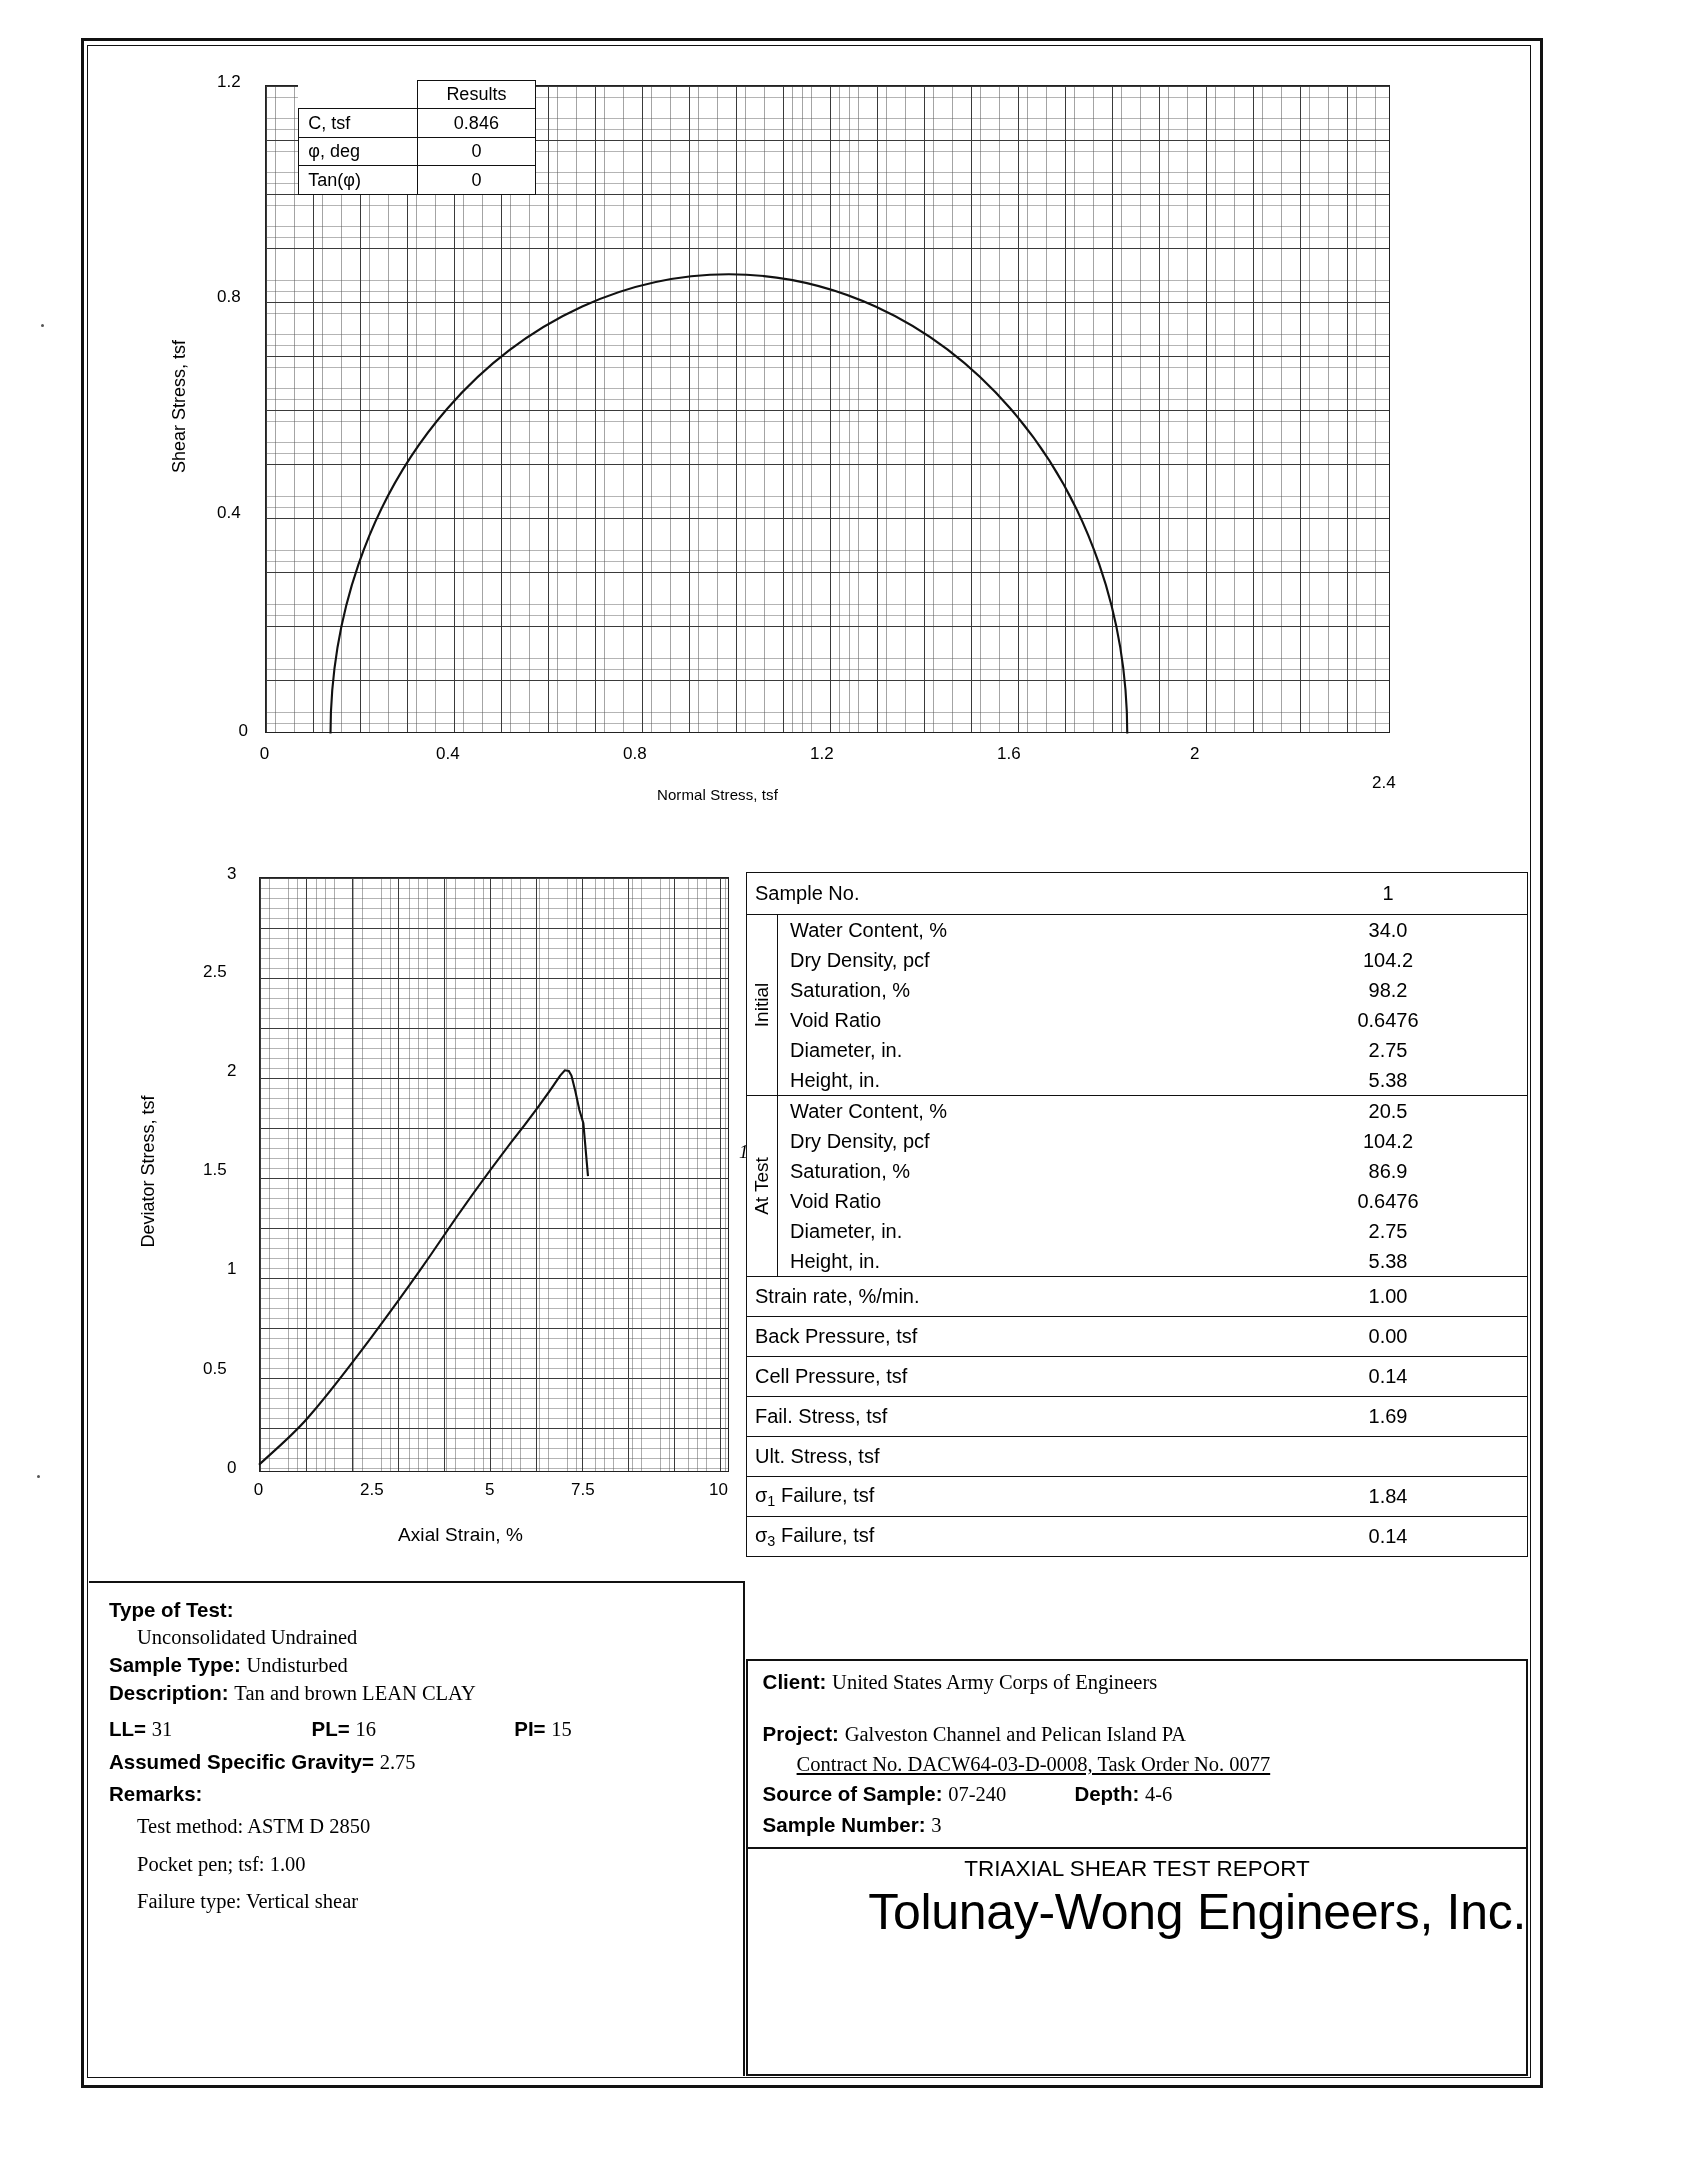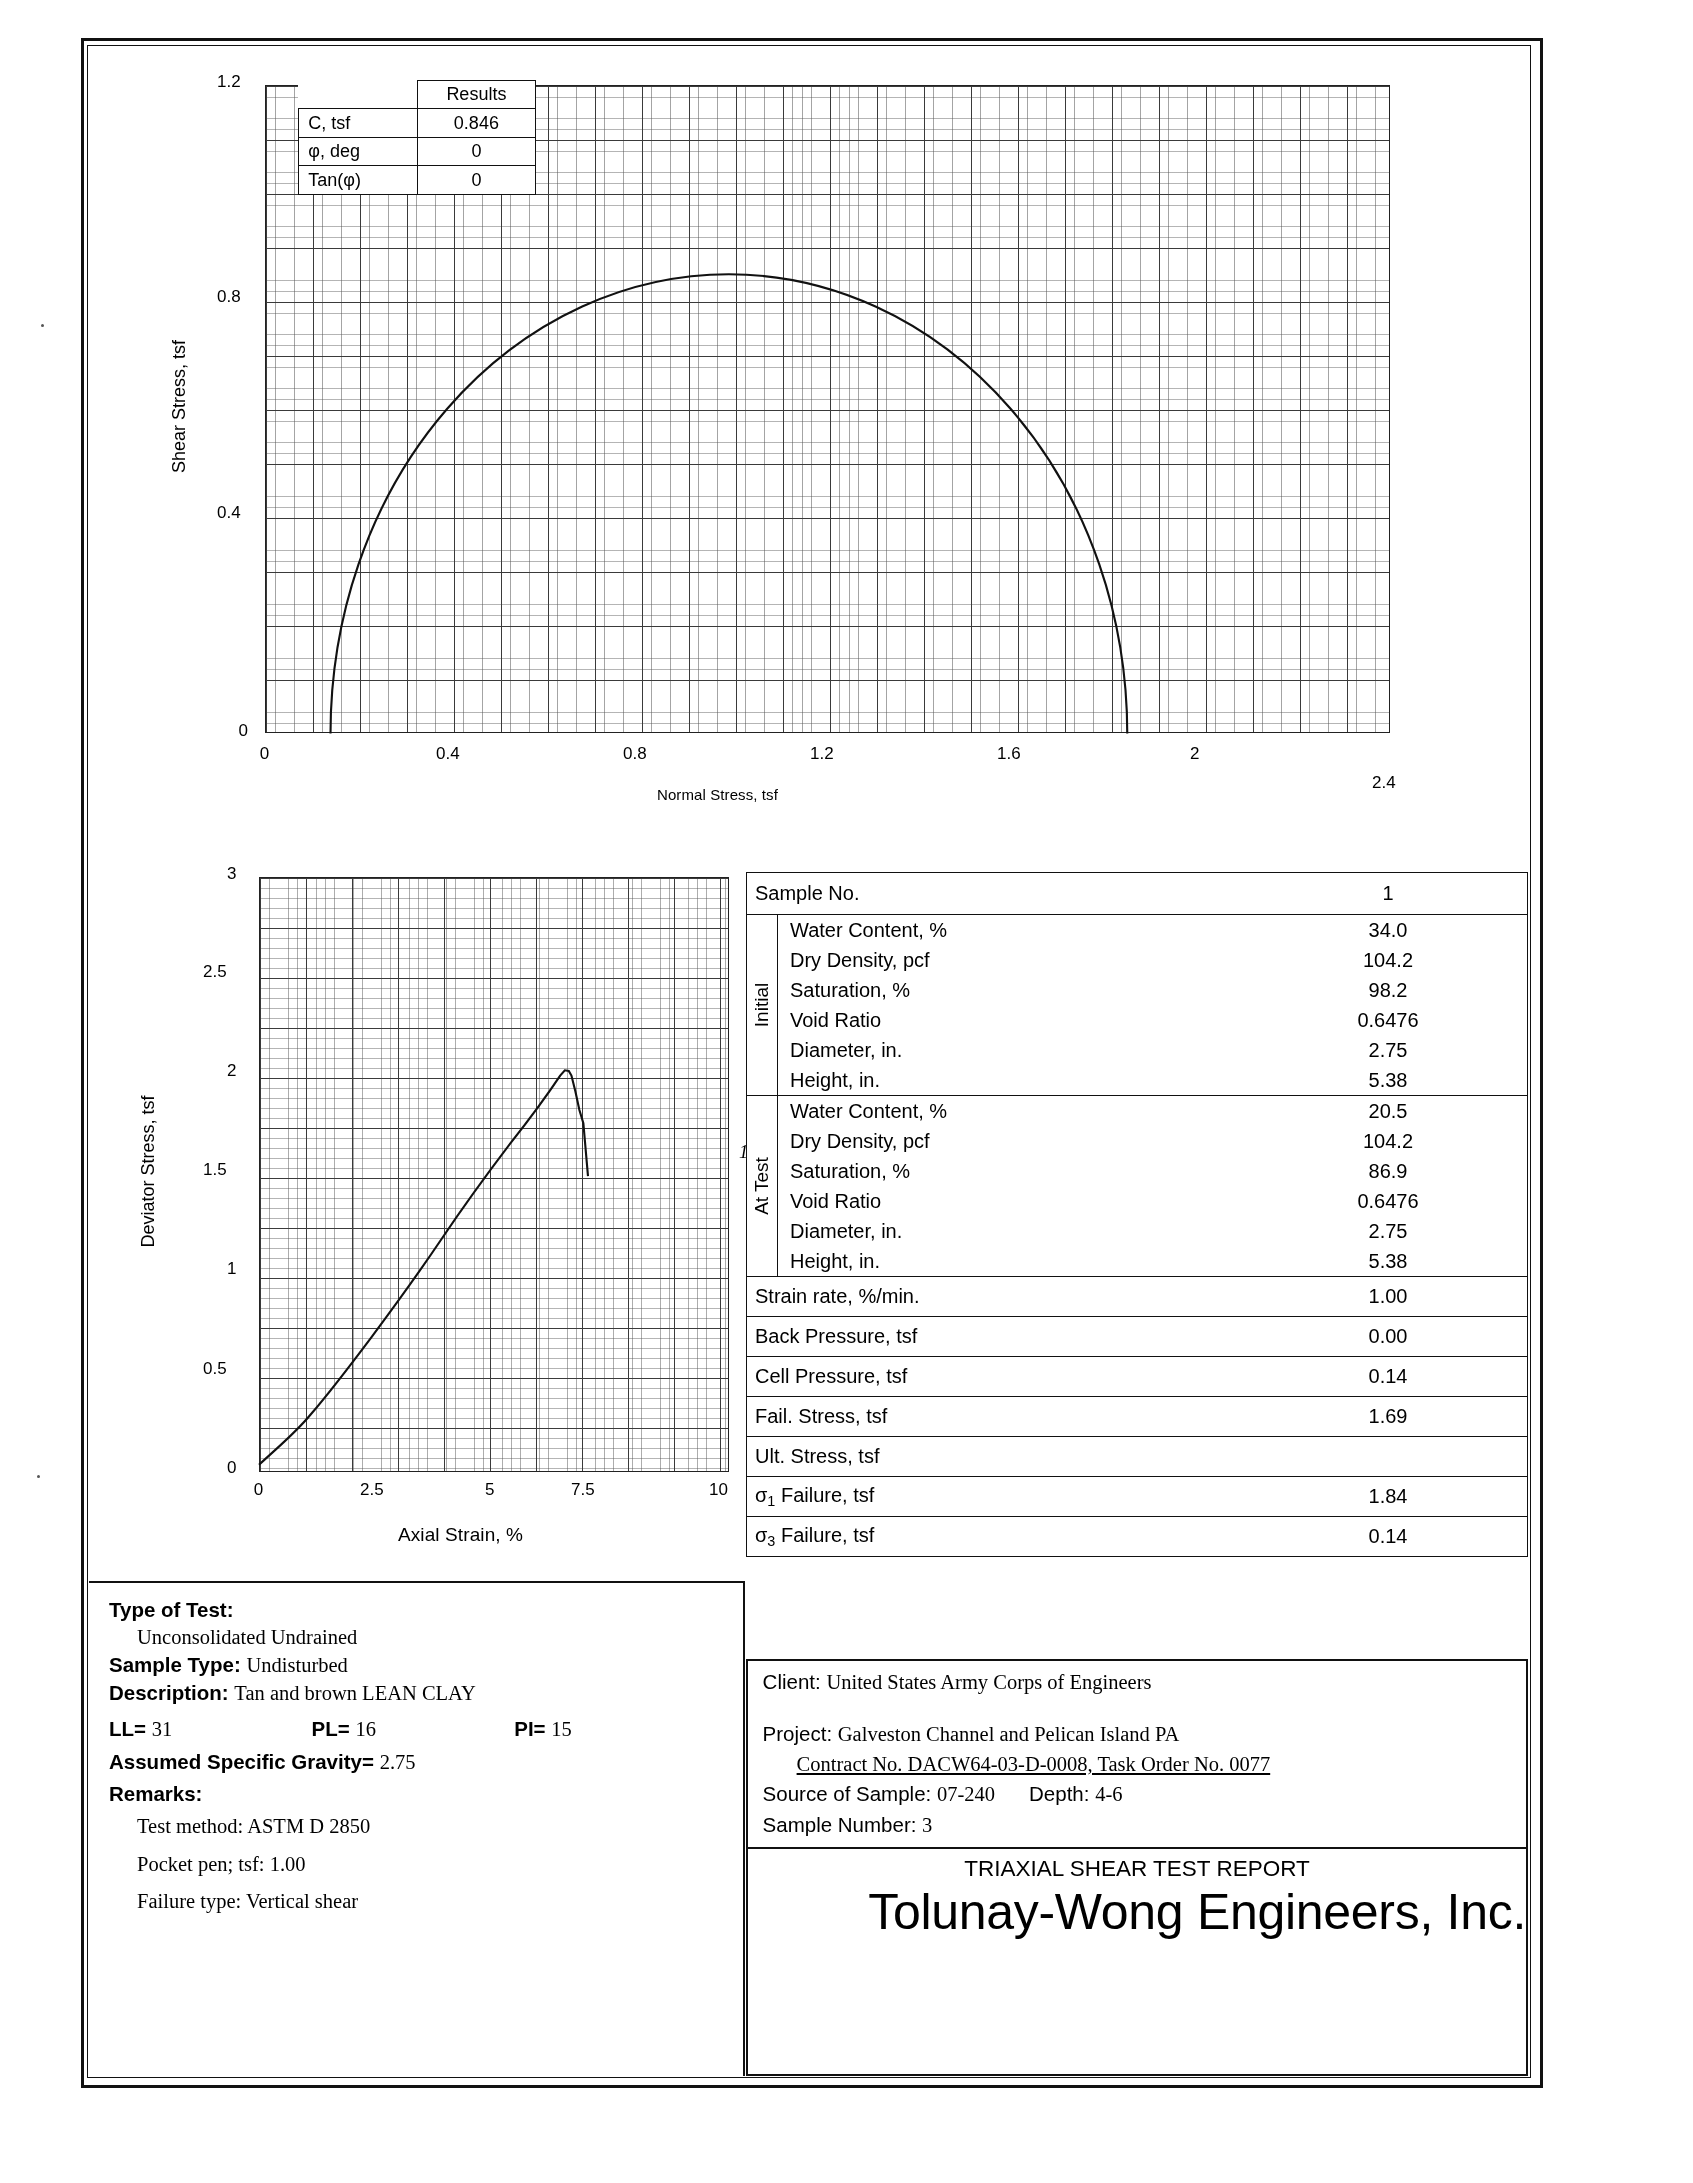--- a/index.html
+++ b/index.html
@@ -105,23 +105,23 @@
   .idx-row { display:flex; margin-top:12px; }
   .idx-row div { width:33%; }
 
   
   .client-box {
     position:absolute; left:746px; top:1659px; width:782px; height:417px;
     border:2px solid #111; box-sizing:border-box; font-size:20.5px;
   }
   .cb-pad { padding:9.3px 14.6px 0 14.6px; }
   .cb-line { margin-bottom:6.6px; }
-  .cb-line .b { font-weight:normal; }
+  .cb-line .b { font-weight:bold; }
   .cb-sub { padding-left:34px;text-decoration:underline; }
-  .cb-flex { display:flex; }
+  .cb-flex { display:flex;gap:34px; }
   .report-title {
     text-align:center; font-size:22.5px; margin-top:10.6px;
     border-top:2px solid #111; padding-top:6.6px;
   }
   .company {
     text-align:right; font-size:50px; letter-spacing:-0.3px; margin-top:1.3px;
   }
 
   .dot { position:absolute; width:3.3px; height:3.3px; background:#555; border-radius:50%; }
 </style>

